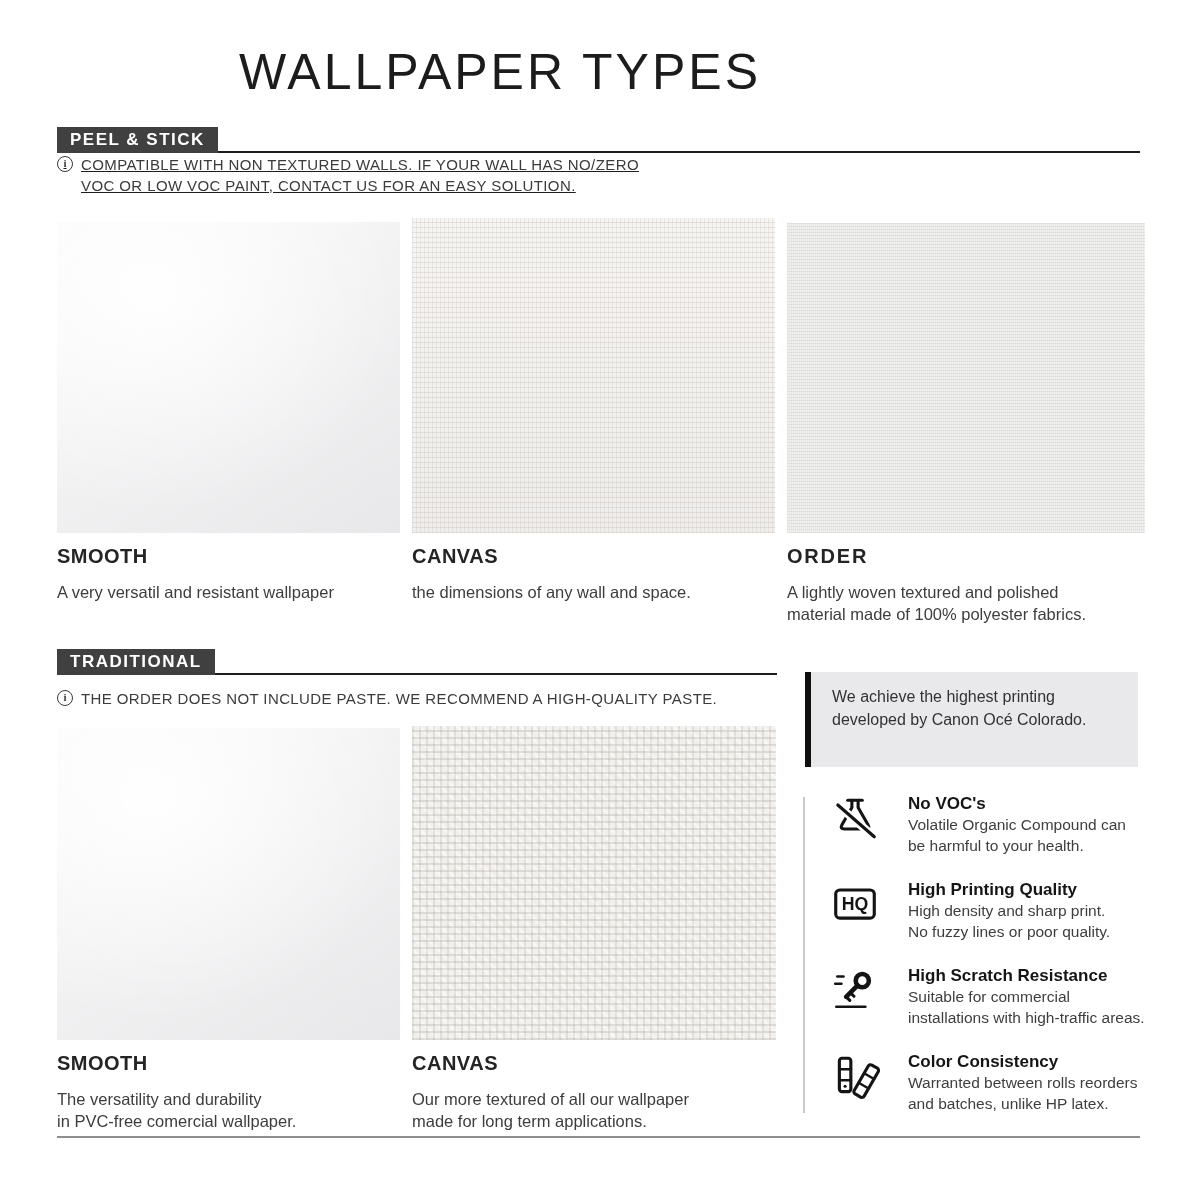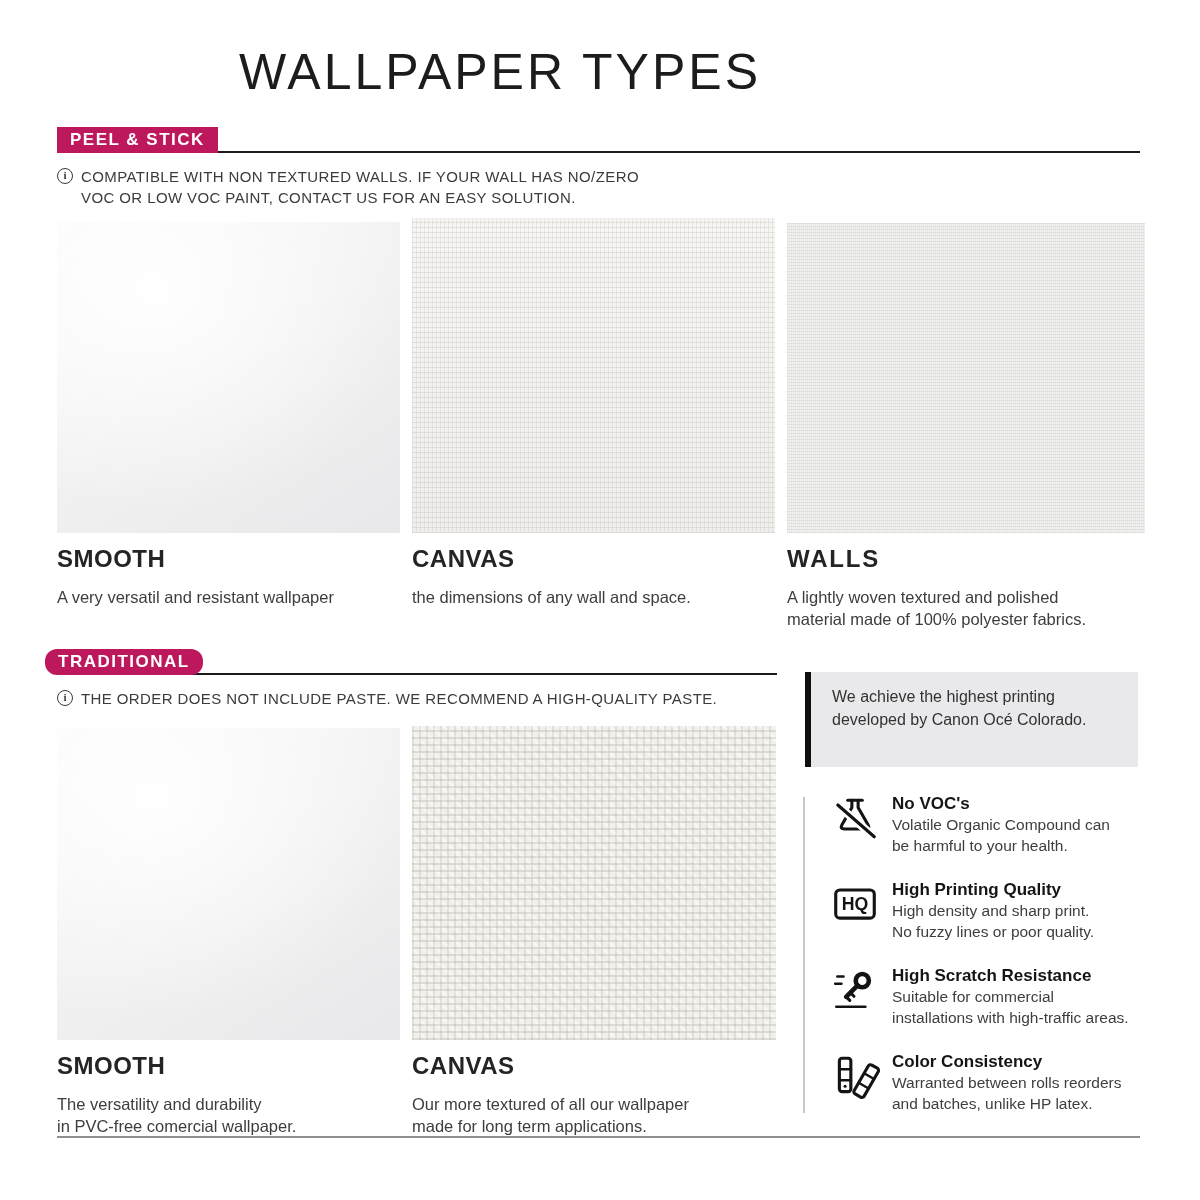--- a/index.html
+++ b/index.html
@@ -12,34 +12,34 @@
 
   
   .page-title {
     position:absolute; left:0; top:43px; width:1000px; text-align:center;
     font-size:50px; font-weight:400; letter-spacing:3px; color:#1c1c1c;
     white-space:nowrap;
   }
 
   
   .section-tag {
-    position:absolute; background:#be185d; color:#ffffff;
+    position:absolute; background:#404040; color:#ffffff;
     font-size:17px; font-weight:700; letter-spacing:1.5px;
     height:26px; line-height:26px; padding:0 13px; z-index:2;
   }
   .tag-peel { left:57px; top:127px; }
-  .tag-trad { left:45px; top:649px;border-radius:12px; }
+  .tag-trad { left:57px; top:649px; }
   .section-line { position:absolute; height:2px; background:#1c1c1c; z-index:1; }
   .line-peel { left:57px; top:151px; width:1083px; }
   .line-trad { left:57px; top:673px; width:720px; }
   .bottom-line { position:absolute; left:57px; top:1136px; width:1083px; height:2px; background:#8f8f8f; }
 
   
   .note { position:absolute; left:57px; display:flex; gap:8px; }
-  .note-peel { top:166px; }
+  .note-peel { top:154px;text-decoration:underline; }
   .note-trad { top:688px; }
   .info-icon {
     flex:0 0 auto; width:16px; height:16px; margin-top:2px;
     border:1.6px solid #3a3a3a; border-radius:50%;
     text-align:center; line-height:13px; font-size:11px; font-weight:700;
     font-family:"Liberation Serif", serif; color:#3a3a3a;
   }
   .info-icon::after { content:"i"; }
   .note-text { font-size:15px; letter-spacing:0.4px; line-height:21px; color:#3b3b3b; }
 
@@ -75,35 +75,35 @@
   }
   .tex-canvas-coarse {
     background-color:#f1f0ed;
     background-image:
       repeating-linear-gradient(0deg, rgba(162,155,142,0.26) 0px, rgba(162,155,142,0.26) 2px, transparent 2px, transparent 7px),
       repeating-linear-gradient(90deg, rgba(162,155,142,0.20) 0px, rgba(162,155,142,0.20) 2px, transparent 2px, transparent 7px),
       repeating-linear-gradient(45deg, rgba(255,255,255,0.45) 0px, rgba(255,255,255,0.45) 3px, transparent 3px, transparent 9px);
   }
 
   .swatch-name {
-    margin-top:12px; font-size:24px; font-weight:700;
+    margin-top:12px; font-size:20px; font-weight:700;
     letter-spacing:0.5px; color:#242424;
   }
   .swatch-name.wide { letter-spacing:1.8px; }
   .swatch-desc { margin-top:13px; font-size:16.5px; line-height:22px; color:#3d3d3d; }
 
   
   .quote-box {
     position:absolute; left:805px; top:672px; width:333px; height:95px;
     background:#e9e9eb; border-left:6px solid #0f0f0f;
     padding:13px 0 0 21px; font-size:16px; line-height:23px; color:#323232;
   }
   .features-divider { position:absolute; left:803px; top:797px; width:2px; height:316px; background:#c9c9c9; }
 
-  .feature { position:absolute; left:830px; width:345px; display:flex; gap:12px; }
+  .feature { position:absolute; left:830px; width:345px; display:flex; gap:28px; }
   .f1 { top:793px; } .f2 { top:879px; } .f3 { top:965px; } .f4 { top:1051px; }
   .feature-icon { flex:0 0 50px; width:50px; height:50px; }
   .feature-icon svg { width:50px; height:50px; display:block; }
   .feature-title { font-size:17px; font-weight:700; color:#151515; }
   .feature-desc { margin-top:4px; font-size:15.5px; line-height:21px; color:#3e3e3e; }
 
   .ic { stroke:#141414; stroke-width:3; fill:none; stroke-linecap:round; stroke-linejoin:round; }
   .ic-thin { stroke:#141414; stroke-width:2.4; fill:none; stroke-linecap:round; }
   .ic-fat { stroke:#141414; stroke-width:4.4; fill:none; stroke-linecap:round; stroke-linejoin:round; }
   .ic-casing { stroke:#ffffff; stroke-width:8; fill:none; stroke-linecap:round; }
@@ -136,21 +136,21 @@
 <div class="swatch-col col-r1c2">
   <div class="swatch tex-canvas h1b"></div>
   <div class="swatch-name">CANVAS</div>
   <div class="swatch-desc">
     <span style="display:block">the dimensions of any wall and space.</span>
   </div>
 </div>
 
 <div class="swatch-col col-r1c3">
   <div class="swatch tex-fabric h1c"></div>
-  <div class="swatch-name wide">WALLS</div>
+  <div class="swatch-name wide">ORDER</div>
   <div class="swatch-desc">
     <span style="display:block">A lightly woven textured and polished</span>
     <span style="display:block">material made of 100% polyester fabrics.</span>
   </div>
 </div>
 
 <div class="section-line line-trad"></div>
 <div class="section-tag tag-trad">TRADITIONAL</div>
 
 <div class="note note-trad">

